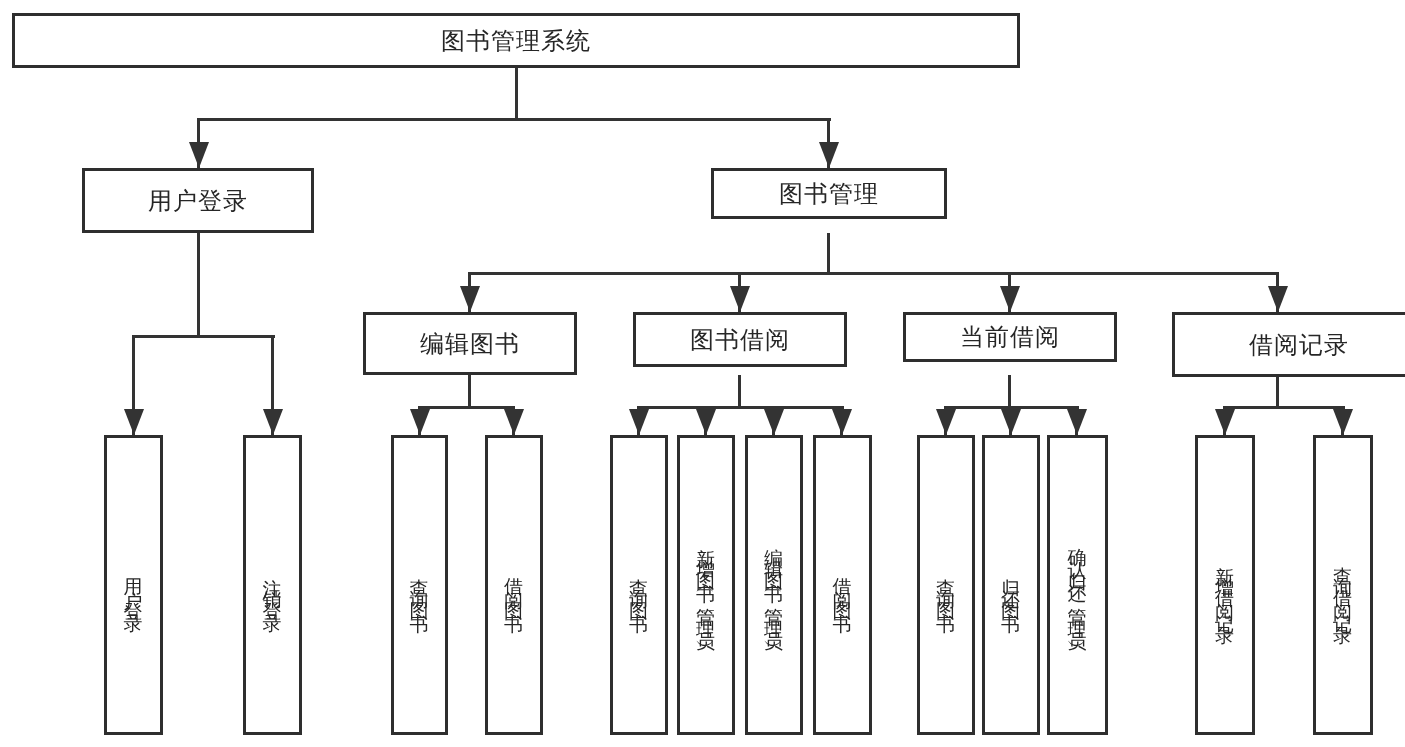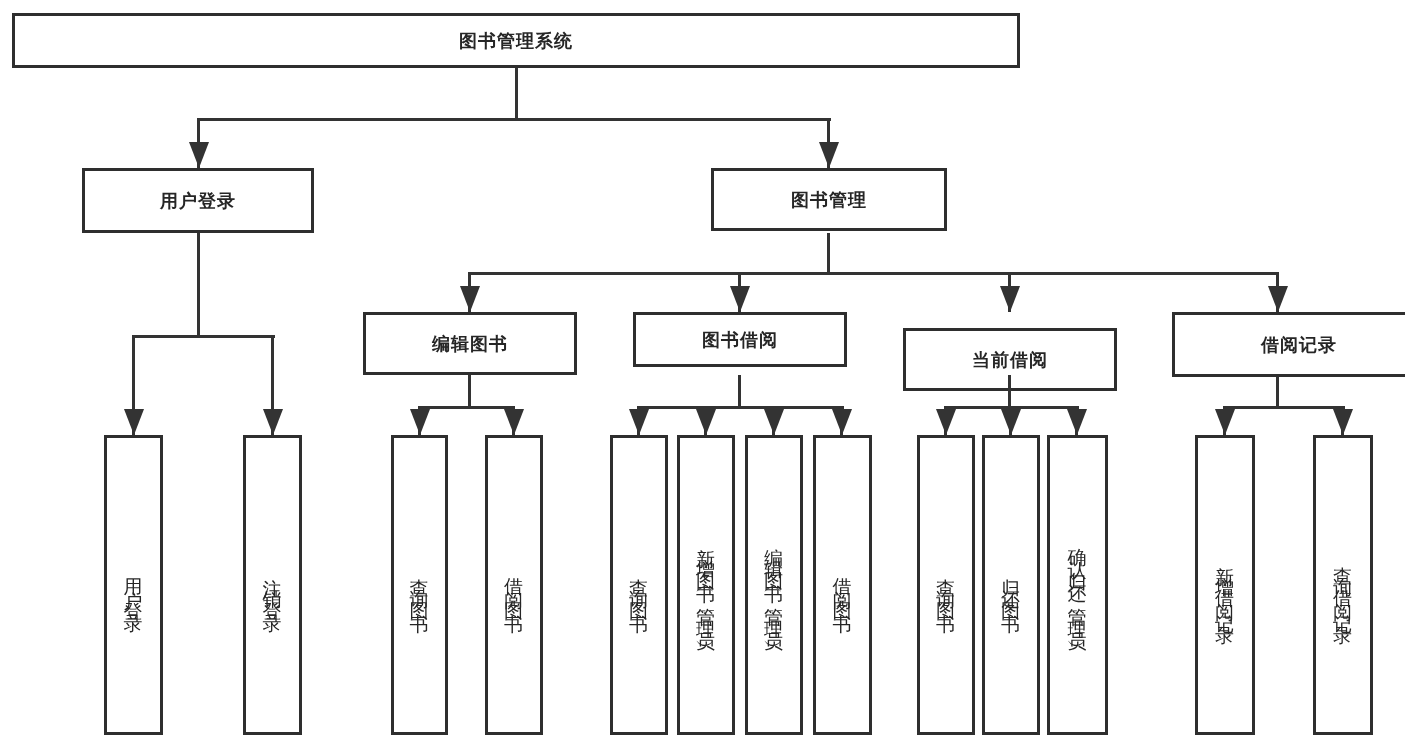--- a/index.html
+++ b/index.html
@@ -11,21 +11,21 @@
     color:#262626;
     overflow:hidden;
   }
   .box{
     position:absolute;
     border:3px solid #2e2e2e;
     background:#ffffff;
     box-sizing:border-box;
     display:flex;align-items:center;justify-content:center;
   }
-  .hbox{font-size:18px;letter-spacing:1px;font-weight:bold;}
+  .hbox{font-size:24px;letter-spacing:1px;}
   .leaf{
     writing-mode:vertical-rl;
     text-orientation:mixed;
     font-size:19px;
     letter-spacing:12px;
     line-height:1;
     padding-top:4px;
   }
   .vl{position:absolute;width:3px;background:#333333;}
   .hl{position:absolute;height:3px;background:#333333;}
@@ -54,21 +54,21 @@
   <div class="box hbox" style="left:12px;top:13px;width:1008px;height:55px">图书管理系统</div>
 
   <div class="vl" style="left:515px;top:68px;height:50px"></div>
   <div class="hl" style="left:197px;top:118px;width:634px"></div>
   <div class="vl" style="left:197px;top:118px;height:50px"></div>
   <div class="ar" style="left:189px;top:142px"></div>
   <div class="vl" style="left:827px;top:118px;height:50px"></div>
   <div class="ar" style="left:819px;top:142px"></div>
 
   <div class="box hbox" style="left:82px;top:168px;width:232px;height:65px">用户登录</div>
-  <div class="box hbox" style="left:711px;top:168px;width:236px;height:63px">图书管理</div>
+  <div class="box hbox" style="left:711px;top:168px;width:236px;height:51px">图书管理</div>
 
   <div class="vl" style="left:197px;top:233px;height:102px"></div>
   <div class="hl" style="left:132px;top:335px;width:143px"></div>
   <div class="vl" style="left:132px;top:335px;height:100px"></div>
   <div class="ar" style="left:124px;top:409px"></div>
   <div class="vl" style="left:271px;top:335px;height:100px"></div>
   <div class="ar" style="left:263px;top:409px"></div>
 
   <div class="vl" style="left:827px;top:233px;height:39px"></div>
   <div class="hl" style="left:468px;top:272px;width:811px"></div>
@@ -76,21 +76,21 @@
   <div class="ar" style="left:460px;top:286px"></div>
   <div class="vl" style="left:738px;top:272px;height:40px"></div>
   <div class="ar" style="left:730px;top:286px"></div>
   <div class="vl" style="left:1008px;top:272px;height:40px"></div>
   <div class="ar" style="left:1000px;top:286px"></div>
   <div class="vl" style="left:1276px;top:272px;height:40px"></div>
   <div class="ar" style="left:1268px;top:286px"></div>
 
   <div class="box hbox" style="left:363px;top:312px;width:214px;height:63px">编辑图书</div>
   <div class="box hbox" style="left:633px;top:312px;width:214px;height:55px">图书借阅</div>
-  <div class="box hbox" style="left:903px;top:328px;width:214px;height:63px">当前借阅</div>
+  <div class="box hbox" style="left:903px;top:312px;width:214px;height:50px">当前借阅</div>
   <div class="box hbox" style="left:1172px;top:312px;width:254px;height:65px">借阅记录</div>
 
   <div class="vl" style="left:468px;top:375px;height:31px"></div>
   <div class="hl" style="left:418px;top:406px;width:97px"></div>
   <div class="vl" style="left:418px;top:406px;height:29px"></div>
   <div class="ar" style="left:410px;top:409px"></div>
   <div class="vl" style="left:512px;top:406px;height:29px"></div>
   <div class="ar" style="left:504px;top:409px"></div>
 
   <div class="vl" style="left:738px;top:375px;height:31px"></div>

